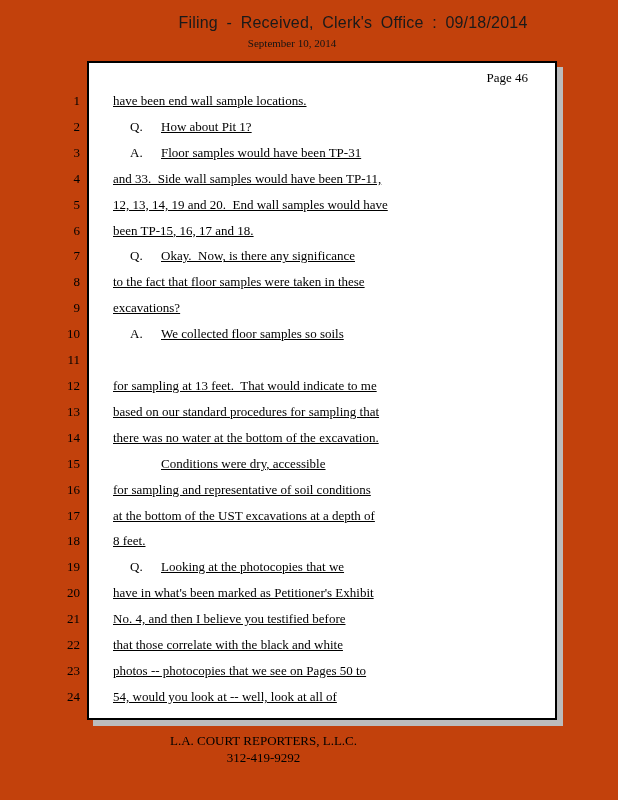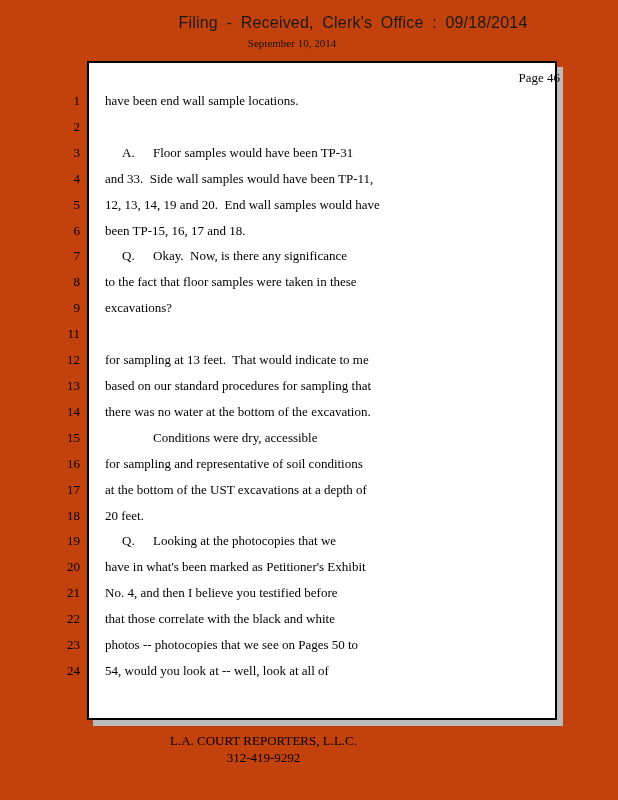--- a/index.html
+++ b/index.html
@@ -30,40 +30,41 @@
   }
   .transcript-box{
     position:absolute;left:87px;top:61px;
     width:470px;height:659px;
     box-sizing:border-box;
     border:2px solid #000000;
     background:#ffffff;
     box-shadow:6px 6px 0 0 #bcbcbc;
   }
   .page-number{
-    position:absolute;top:70px;left:460px;width:100px;
+    position:absolute;top:70px;left:428px;width:100px;
     text-align:right;
     font-size:13px;
   }
   .lines{
     position:absolute;left:60px;top:88px;width:500px;
   }
   .row{
     display:flex;
     height:25.92px;
     line-height:25.92px;
     font-size:13px;
   }
   .num{
     width:20px;flex:none;
     text-align:right;
   }
   .text{
-    margin-left:25px;
+    margin-left:33px;
     white-space:pre;
+    text-decoration:underline;
   }
   .indent-qa{padding-left:17px;}
   .indent-deep{padding-left:48px;}
   .marker{display:inline-block;width:31px;}
   .footer{
     position:absolute;top:733px;left:0;width:527px;
     text-align:center;
     font-size:13px;
     line-height:16.5px;
   }
@@ -81,20 +82,21 @@
 
   <div class="page-number">Page 46</div>
 
   <div class="lines">
       <div class="row">
         <div class="num">1</div>
         <div class="text indent-normal"><span>have been end wall sample locations.</span></div>
       </div>
       <div class="row">
         <div class="num">2</div>
+        <div class="text indent-qa"><span class="marker">Q.</span><span>How about Pit 1?</span></div>
       </div>
       <div class="row">
         <div class="num">3</div>
         <div class="text indent-qa"><span class="marker">A.</span><span>Floor samples would have been TP-31</span></div>
       </div>
       <div class="row">
         <div class="num">4</div>
         <div class="text indent-normal"><span>and 33.  Side wall samples would have been TP-11,</span></div>
       </div>
       <div class="row">
@@ -111,20 +113,24 @@
       </div>
       <div class="row">
         <div class="num">8</div>
         <div class="text indent-normal"><span>to the fact that floor samples were taken in these</span></div>
       </div>
       <div class="row">
         <div class="num">9</div>
         <div class="text indent-normal"><span>excavations?</span></div>
       </div>
       <div class="row">
+        <div class="num">10</div>
+        <div class="text indent-qa"><span class="marker">A.</span><span>We collected floor samples so soils</span></div>
+      </div>
+      <div class="row">
         <div class="num">11</div>
       </div>
       <div class="row">
         <div class="num">12</div>
         <div class="text indent-normal"><span>for sampling at 13 feet.  That would indicate to me</span></div>
       </div>
       <div class="row">
         <div class="num">13</div>
         <div class="text indent-normal"><span>based on our standard procedures for sampling that</span></div>
       </div>
@@ -139,21 +145,21 @@
       <div class="row">
         <div class="num">16</div>
         <div class="text indent-normal"><span>for sampling and representative of soil conditions</span></div>
       </div>
       <div class="row">
         <div class="num">17</div>
         <div class="text indent-normal"><span>at the bottom of the UST excavations at a depth of</span></div>
       </div>
       <div class="row">
         <div class="num">18</div>
-        <div class="text indent-normal"><span>20 feet.</span></div>
+        <div class="text indent-normal"><span>8 feet.</span></div>
       </div>
       <div class="row">
         <div class="num">19</div>
         <div class="text indent-qa"><span class="marker">Q.</span><span>Looking at the photocopies that we</span></div>
       </div>
       <div class="row">
         <div class="num">20</div>
         <div class="text indent-normal"><span>have in what's been marked as Petitioner's Exhibit</span></div>
       </div>
       <div class="row">

